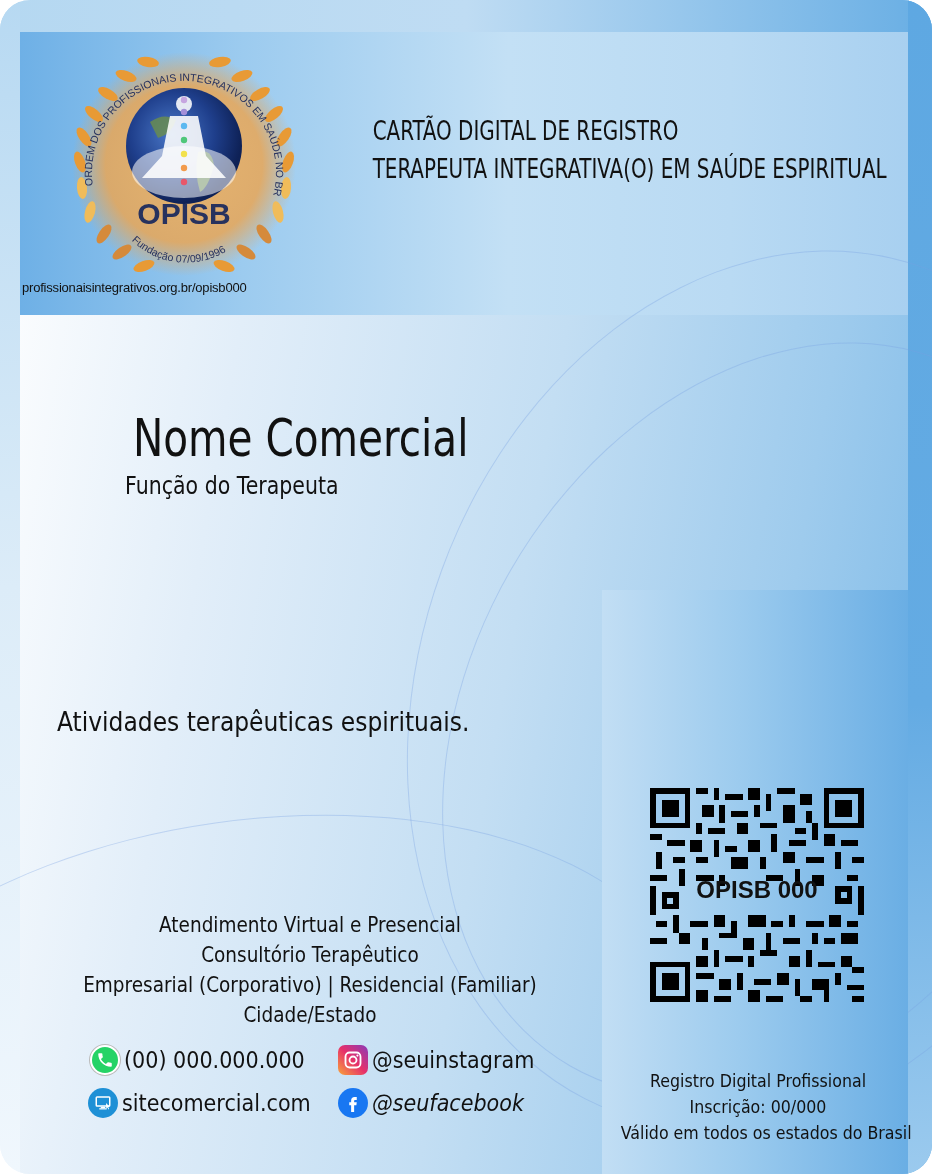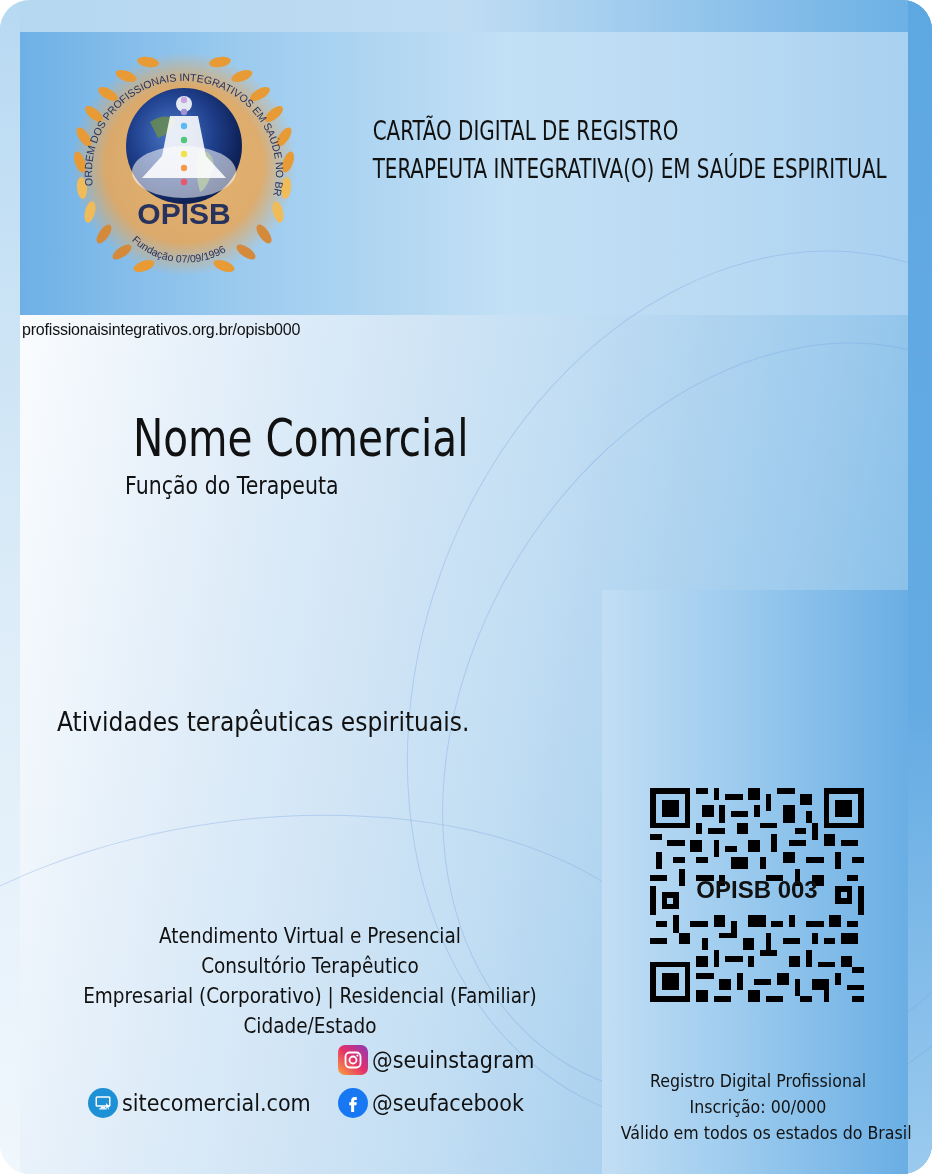--- a/index.html
+++ b/index.html
@@ -42,23 +42,22 @@
   }
 
   
   .logo {
     position: absolute; left: 58px; top: 42px; width: 252px; height: 240px;
   }
   .logo svg { width: 100%; height: 100%; }
 
   .site-url {
     position: absolute; left: 22px; top: 280px;
-    font-family: "Liberation Sans", sans-serif; font-size: 16px; color: #111;
+    font-family: "Liberation Sans", sans-serif; font-size: 13px; color: #111;
     letter-spacing: -0.2px;
-    margin-top: 41px;
   }
 
   .title-block {
     position: absolute; left: 320px; top: 112px; width: 585px; text-align: left;
     font-family: "DejaVu Sans", sans-serif; font-stretch: condensed;
   }
   .title-line {
     display: block; font-size: 27px; line-height: 38px; color: #111;
     transform: scaleX(0.82); transform-origin: center;
     white-space: nowrap;
@@ -88,21 +87,21 @@
     transform: scaleX(0.82); white-space: nowrap;
   }
 
   .activities {
     position: absolute; left: 57px; top: 702px;
     font-size: 26px; line-height: 40px; color: #111;
     transform: scaleX(0.9); transform-origin: left center; white-space: nowrap;
   }
 
   .info-block {
-    position: absolute; left: 40px; top: 910px; width: 540px; text-align: center; margin-top: 11px;
+    position: absolute; left: 40px; top: 910px; width: 540px; text-align: center;
   }
   .info-line {
     display: block; font-size: 20.5px; line-height: 30px; color: #111;
     transform: scaleX(0.9); transform-origin: center; white-space: nowrap;
   }
 
   .contact {
     position: absolute; display: flex; align-items: center;
     font-size: 23px; color: #111; white-space: nowrap;
   }
@@ -225,20 +224,28 @@
 
   <div class="activities">Atividades terapêuticas espirituais.</div>
 
   <div class="info-block">
     <span class="info-line">Atendimento Virtual e Presencial</span>
     <span class="info-line">Consultório Terapêutico</span>
     <span class="info-line">Empresarial (Corporativo) | Residencial (Familiar)</span>
     <span class="info-line">Cidade/Estado</span>
   </div>
 
+  <div class="contact" style="left:90px; top:1045px;">
+    <span class="icon-circle" style="background:#25d366; border:2px solid #ffffff; box-shadow:0 0 0 1px #bbb;">
+      <svg width="18" height="18" viewBox="0 0 24 24">
+          <path fill="#fff" d="M6.6 10.8c1.4 2.8 3.8 5.1 6.6 6.6l2.2-2.2c.3-.3.7-.4 1-.2 1.1.4 2.3.6 3.6.6.6 0 1 .4 1 1V20c0 .6-.4 1-1 1C10.6 21 3 13.4 3 4c0-.6.4-1 1-1h3.5c.6 0 1 .4 1 1 0 1.3.2 2.5.6 3.6.1.3 0 .7-.2 1z"></path>
+        </svg>
+    </span>
+    <span class="label">(00) 000.000.000</span>
+  </div>
 
   <div class="contact" style="left:338px; top:1045px;">
     <span class="icon-circle" style="border-radius:7px; background:linear-gradient(45deg,#f9a53a,#e6306a 50%,#8a3ab9);">
       <svg width="20" height="20" viewBox="0 0 24 24">
           <rect x="3" y="3" width="18" height="18" rx="5" fill="none" stroke="#fff" stroke-width="2.2"></rect>
           <circle cx="12" cy="12" r="4.2" fill="none" stroke="#fff" stroke-width="2.2"></circle>
           <circle cx="17.3" cy="6.7" r="1.3" fill="#fff"></circle>
         </svg>
     </span>
     <span class="label">@seuinstagram</span>
@@ -249,21 +256,21 @@
       <svg width="18" height="18" viewBox="0 0 24 24">
           <rect x="3" y="4" width="18" height="12" rx="1" fill="none" stroke="#fff" stroke-width="2"></rect>
           <rect x="9" y="17" width="6" height="2" fill="#fff"></rect>
           <rect x="7" y="19" width="10" height="1.6" fill="#fff"></rect>
           <path d="M16 12 l5 5 l-2 .5 l1.2 2.5 l-1 .5 l-1.2 -2.5 l-1.6 1.2 z" fill="#fff"></path>
         </svg>
     </span>
     <span class="label">sitecomercial.com</span>
   </div>
 
-  <div class="contact" style="left:338px; top:1088px;">
+  <div class="contact" style="left:338px; top:1088px;font-style:italic;">
     <span class="icon-circle" style="background:#1877f2;">
       <svg width="18" height="18" viewBox="0 0 24 24">
           <path fill="#fff" d="M14 8h3V4h-3c-2.8 0-4.5 1.8-4.5 4.6V11H7v4h2.5v9h4v-9h3l.5-4h-3.5V9c0-.6.4-1 1-1z"></path>
         </svg>
     </span>
     <span class="label">@seufacebook</span>
   </div>
 
   <div class="qr">
     <svg viewBox="0 0 37 37" shape-rendering="crispEdges">
@@ -373,21 +380,21 @@
           <rect x="34" y="34" width="3" height="1"></rect>
         <rect x="8" y="35" width="2" height="2"></rect>
           <rect x="11" y="36" width="3" height="1"></rect>
           <rect x="17" y="35" width="2" height="2"></rect>
           <rect x="20" y="36" width="3" height="1"></rect>
           <rect x="26" y="36" width="2" height="1"></rect>
           <rect x="30" y="35" width="1" height="2"></rect>
           <rect x="35" y="36" width="2" height="1"></rect>
       </g>
     </svg>
-    <div class="qr-label"><span>OPISB 003</span></div>
+    <div class="qr-label"><span>OPISB 000</span></div>
   </div>
 
   <div class="reg-block">
     <span class="reg-line">Registro Digital Profissional</span>
     <span class="reg-line">Inscrição: 00/000</span>
     <span class="reg-line">Válido em todos os estados do Brasil</span>
   </div>
 </div>
 
 </body></html>

